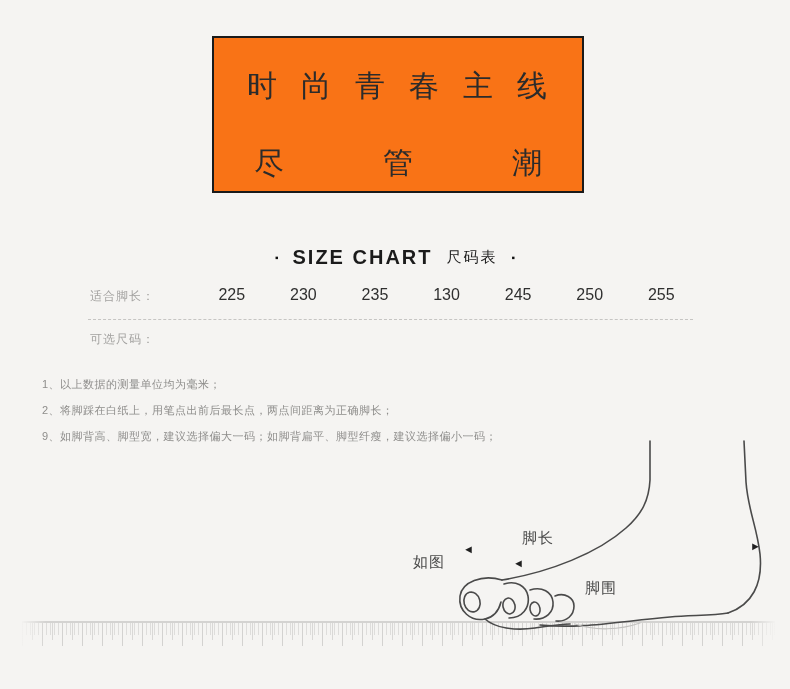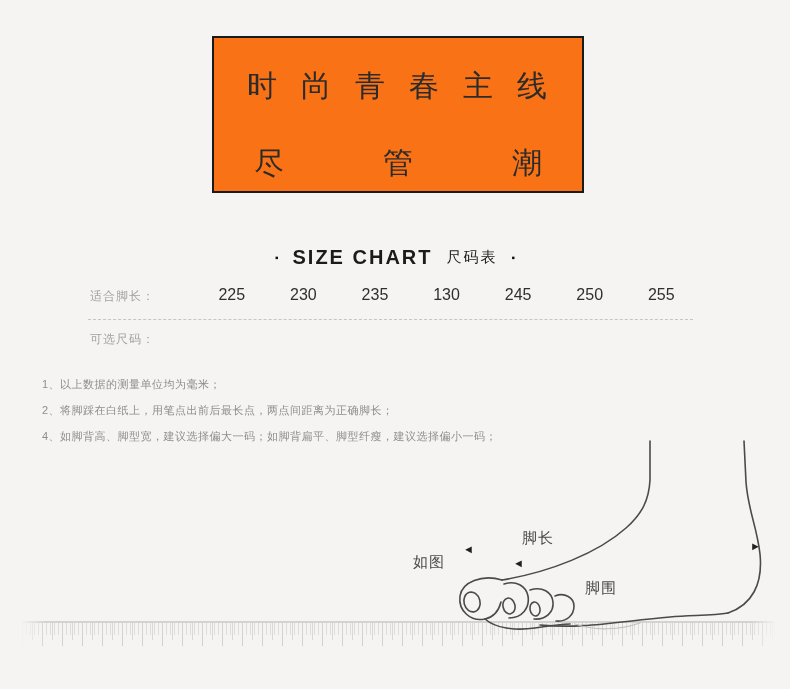--- a/index.html
+++ b/index.html
@@ -90,21 +90,21 @@
     <span>255</span>
   </div>
 
   <div class="table-divider"></div>
 
   <span class="row-label" style="top:331px;">可选尺码：</span>
 
   <div class="notes">
     <div>1、以上数据的测量单位均为毫米；</div>
     <div>2、将脚踩在白纸上，用笔点出前后最长点，两点间距离为正确脚长；</div>
-    <div>4、如脚背高、脚型宽，建议选择偏大一码；如脚背扁平、脚型纤瘦，建议选择偏小一码；</div>
+    <div>9、如脚背高、脚型宽，建议选择偏大一码；如脚背扁平、脚型纤瘦，建议选择偏小一码；</div>
   </div>
 
   <div class="ruler">
     <div class="ticks-short"></div>
     <div class="ticks-mid"></div>
     <div class="ticks-long"></div>
     <div class="ruler-fade-l"></div>
     <div class="ruler-fade-r"></div>
   </div>
 

